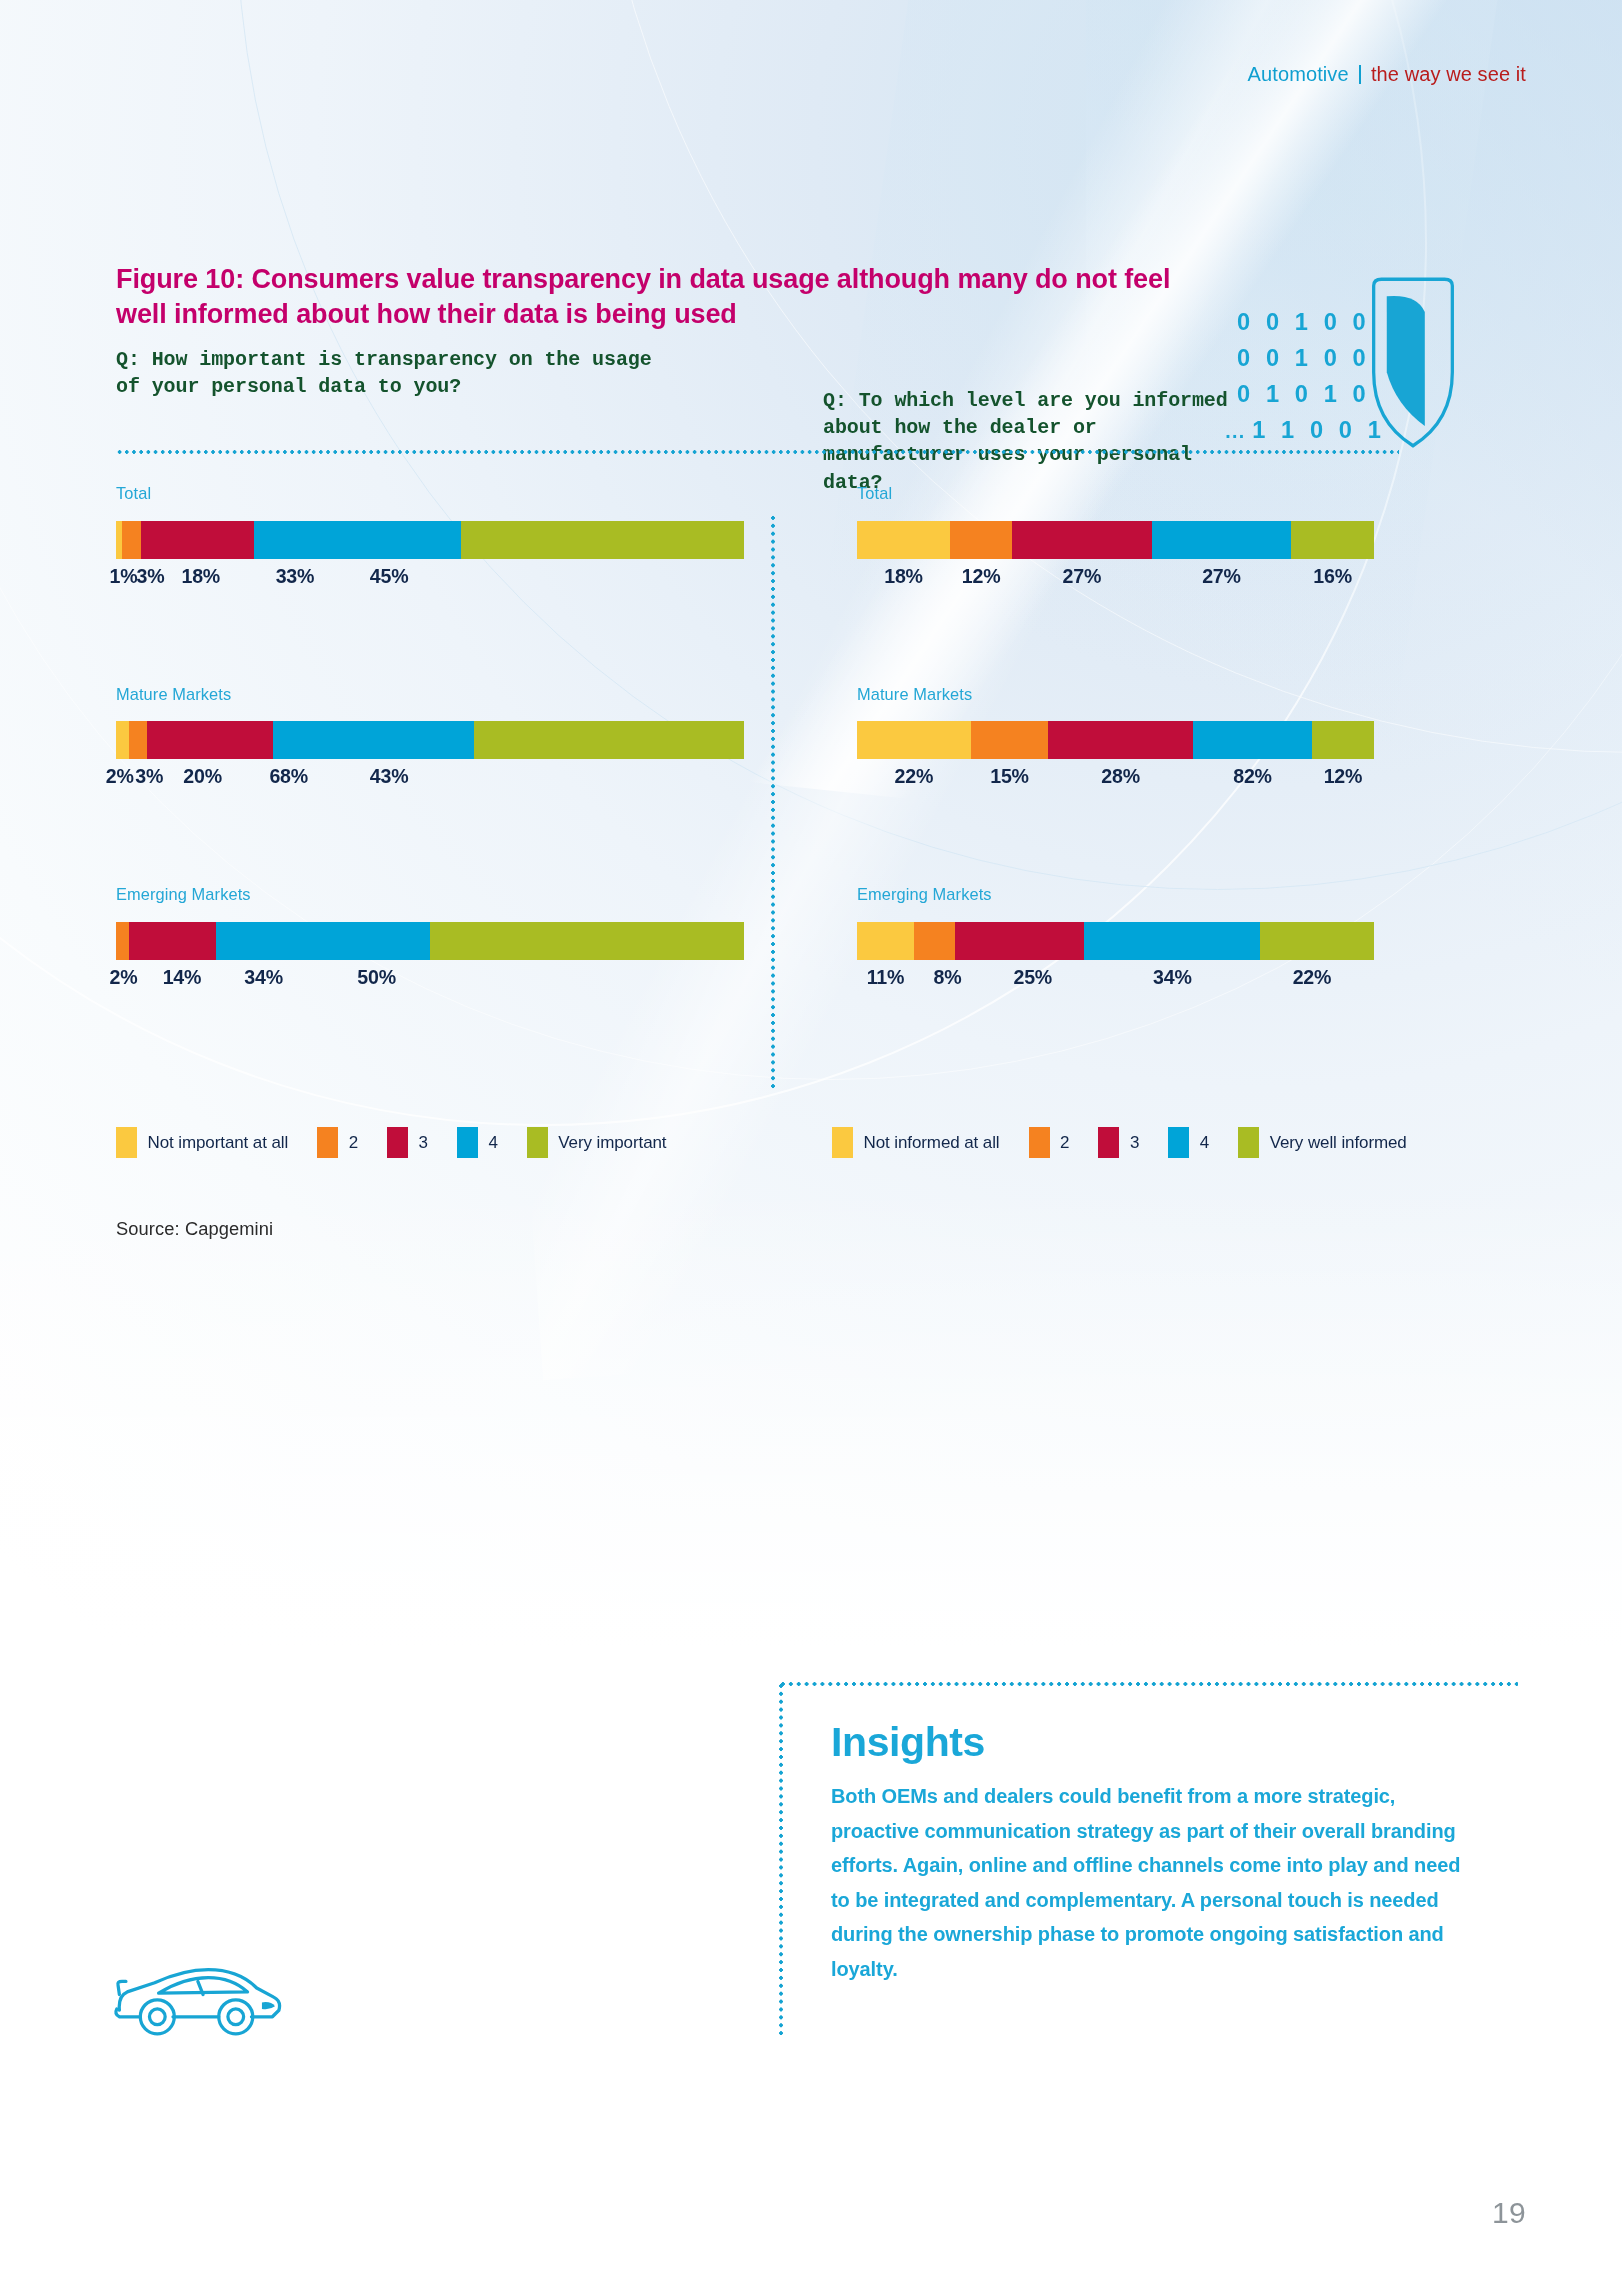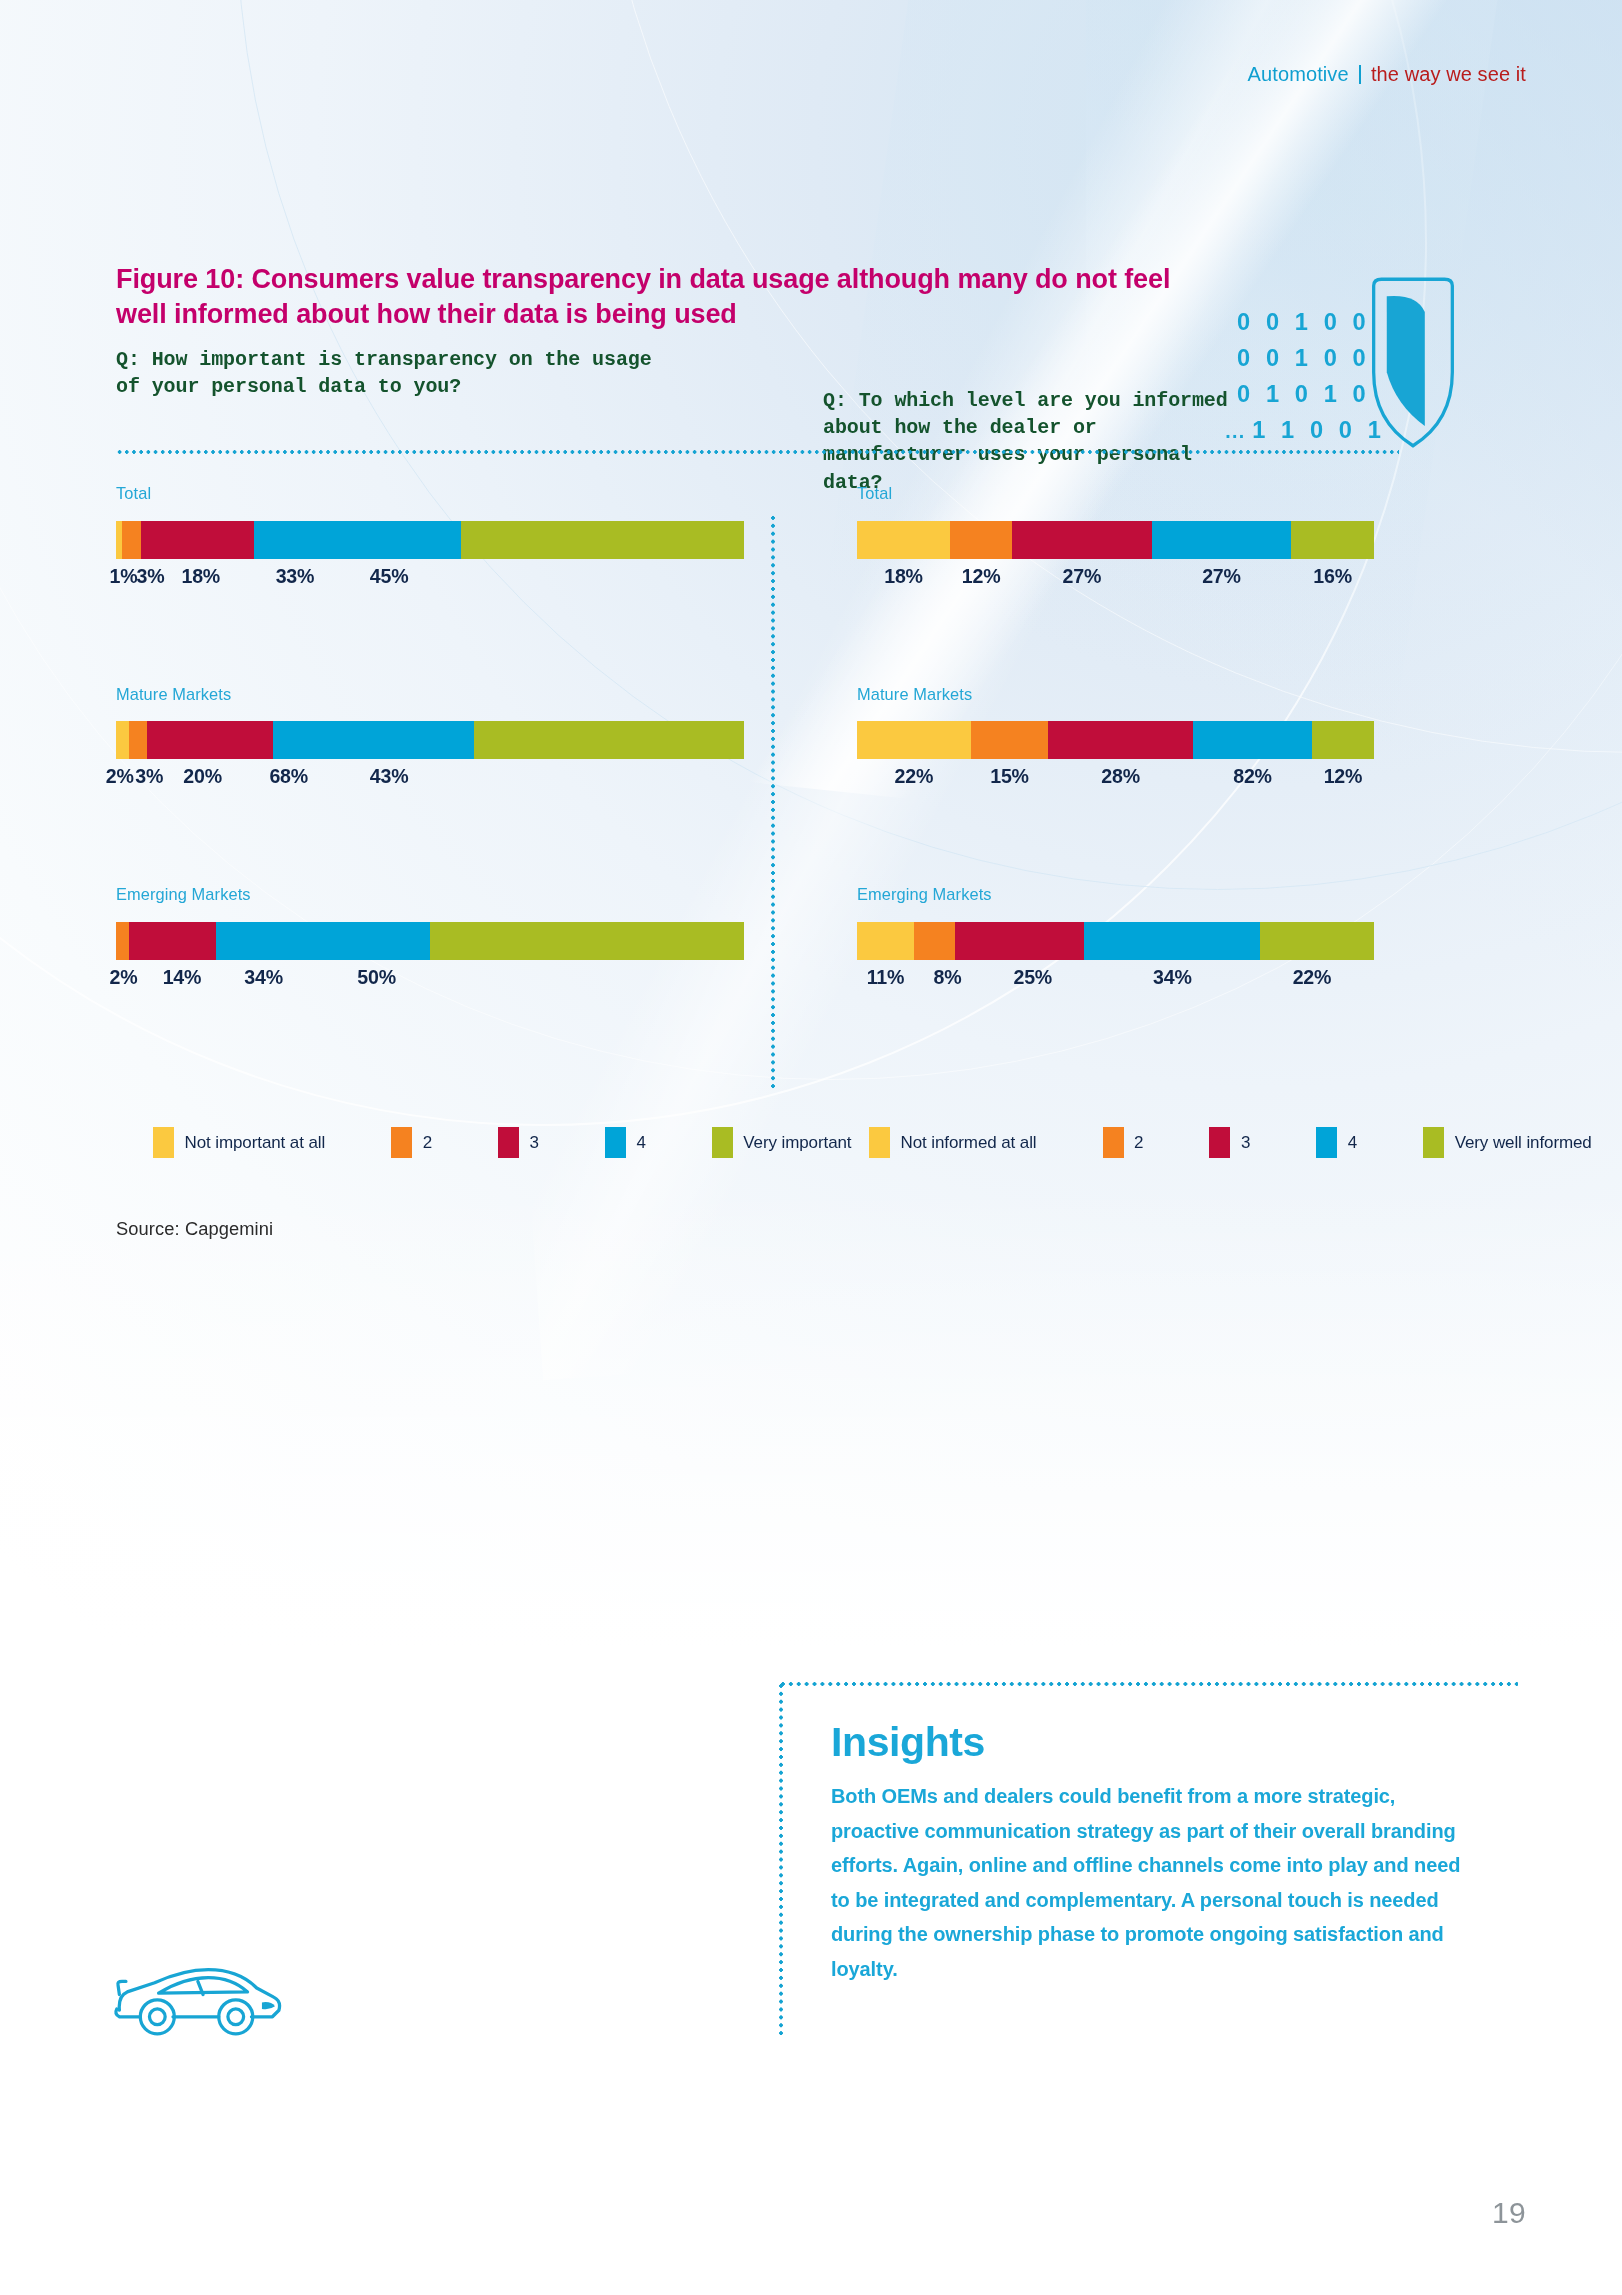--- a/index.html
+++ b/index.html
@@ -109,21 +109,21 @@
   #chart-divider {
     position:absolute; left:771px; top:514px; width:3.9px; height:576px; z-index:5;
     background-image:radial-gradient(circle, #14a3d2 45%, rgba(0,0,0,0) 47%);
     background-size:3.9px 7.9px; background-repeat:repeat-y;
   }
 
   
   .legend { position:absolute; z-index:5; display:flex; align-items:center; white-space:nowrap; }
   #legend-left  { left:116px;  top:1127px; }
   #legend-right { left:832px; top:1127px; }
-  .legend-item { display:flex; align-items:center;margin-left:37px; }
+  .legend-item { display:flex; align-items:center; }
   .legend-swatch { width:21px; height:31px; flex:none; }
   .legend-text { color:#12274b; font-size:17px; margin-left:10.5px; letter-spacing:-0.1px; }
   .legend-gap-wide { width:29px; }
   .legend-gap-narrow { width:29px; }
 
   #source-note {
     position:absolute; left:116px; top:1218px; z-index:5;
     color:#2a2a2a; font-size:18.3px; letter-spacing:0.1px;
   }
 

